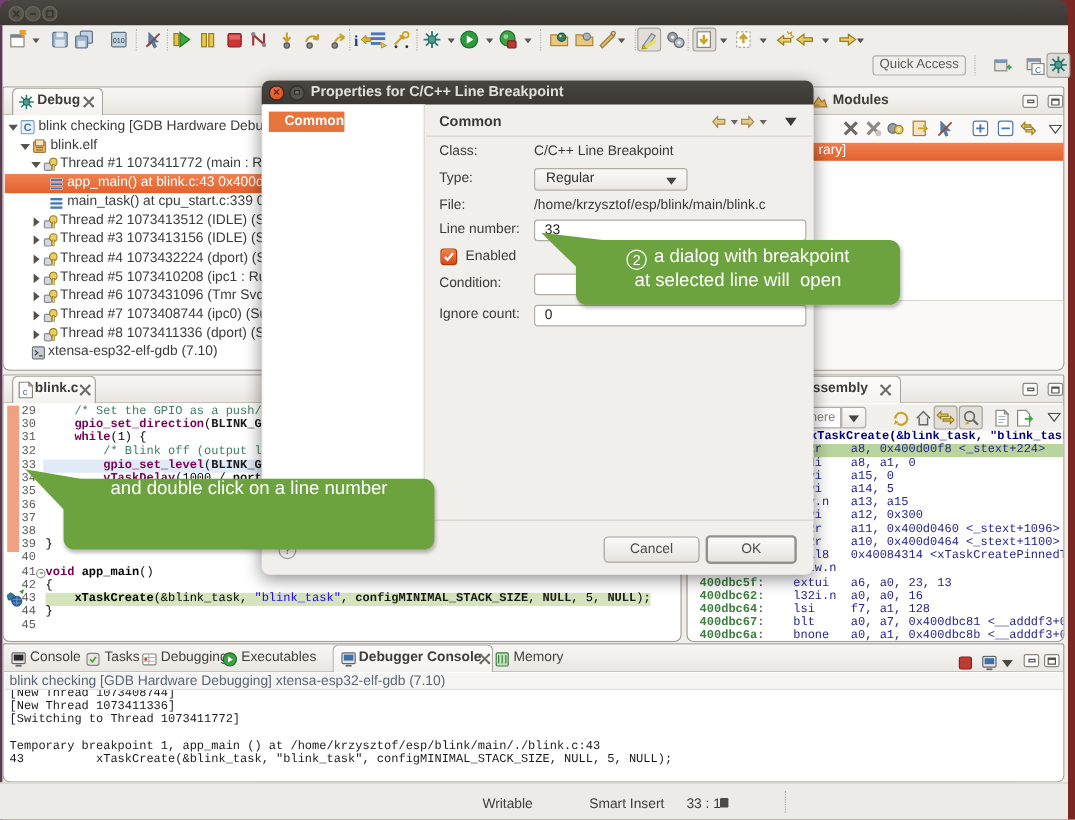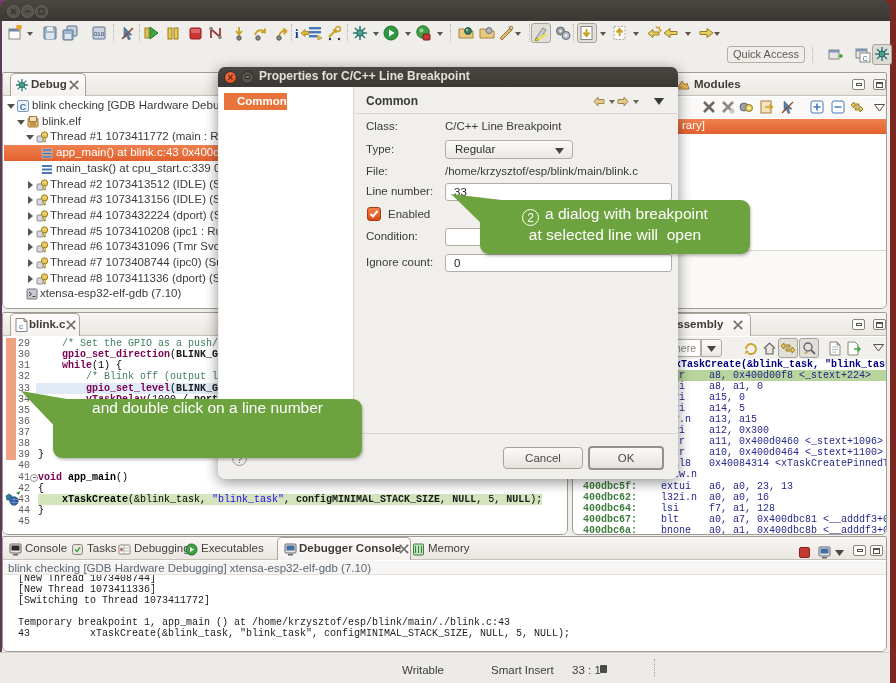--- a/index.html
+++ b/index.html
@@ -643,21 +643,21 @@
   <div class="minmax" style="left:850px; top:8px;">
       <div style="position:absolute;left:2.5px;top:3px;width:6px;height:3px;border:1px solid #55514a;"></div>
     </div>
   <div class="minmax" style="left:867px; top:8px;">
       <div style="position:absolute;left:2px;top:1.5px;width:7px;height:6px;border:1px solid #55514a;border-top-width:2px;"></div>
     </div>
 
   <div class="abs" style="left:1px; top:24px; width:883px; height:14px; background:#F6F5F3; border-bottom:1px solid #E3E0DB;"></div>
   <div class="abs" style="left:5px; top:25px; font-size:11.5px; color:#5A6674;">blink checking [GDB Hardware Debugging] xtensa-esp32-elf-gdb (7.10)</div>
   <div class="abs" style="left:1px; top:38px; width:883px; height:77px; background:#fff; overflow:hidden;">
-    <div class="abs mono" style="left:4px; top:-2px; font-size:10px; line-height:11.05px; color:#1a1a1a; white-space:pre;margin-left:10px;">[New Thread 1073408744]
+    <div class="abs mono" style="left:4px; top:-2px; font-size:10px; line-height:11.05px; color:#1a1a1a; white-space:pre;">[New Thread 1073408744]
 [New Thread 1073411336]
 [Switching to Thread 1073411772]
 
 Temporary breakpoint 1, app_main () at /home/krzysztof/esp/blink/main/./blink.c:43
 43          xTaskCreate(&amp;blink_task, "blink_task", configMINIMAL_STACK_SIZE, NULL, 5, NULL);</div>
   </div>
 </div>
 
 <div class="abs" id="statusbar" style="left:0; top:652px; width:890px; height:31px; background:#EDEBE8; border-top:1px solid #D6D2CC;">
   <div class="abs" style="left:402px; top:11px; font-size:11.5px; color:#3c3c3c;">Writable</div>

